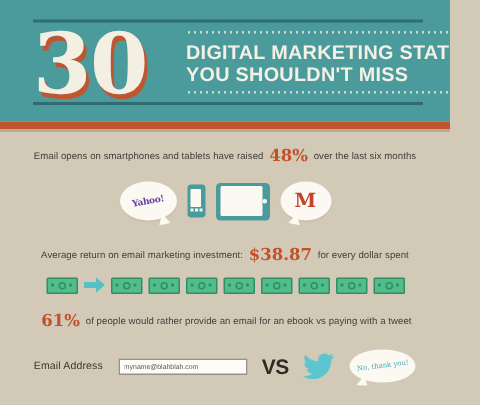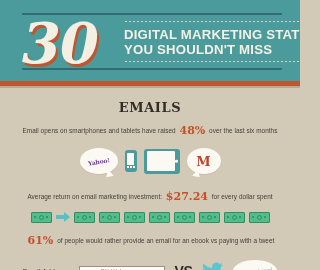--- a/index.html
+++ b/index.html
@@ -46,21 +46,20 @@
   .rule-top { top: 13px; }
   .rule-bottom { bottom: 11px; }
 
   .bignum-wrap {
     position: relative;
     width: 94px;
     flex: 0 0 94px;
     display: flex;
     align-items: center;
     justify-content: flex-start;
-    font-style: italic;
   }
   .bignum {
     position: relative;
     font-family: "DejaVu Serif", serif;
     font-weight: bold;
     font-size: 56px;
     line-height: 56px;
     letter-spacing: -1px;
     color: #f3efe3;
     text-shadow: 2px 3px 0 #c0562f;
@@ -418,21 +417,20 @@
         <div class="dots"></div>
       </div>
     </div>
   </div>
 
   <div class="stripe"></div>
   <div class="stripe-thin"></div>
 
   <div class="content">
 
-    <div class="section-title">EMAILS</div>
 
     <div class="stat-line">
       <span>Email opens on smartphones and tablets have raised</span>
       <span class="hl">48%</span>
       <span>over the last six months</span>
     </div>
 
     <div class="devices">
       <div class="bubble bubble-yahoo">
         <span class="yahoo-text">Yahoo!</span>
@@ -452,21 +450,21 @@
         <div class="tablet-btn"></div>
       </div>
 
       <div class="bubble bubble-gmail">
         <span class="gmail-m">M</span>
       </div>
     </div>
 
     <div class="stat-line">
       <span>Average return on email marketing investment:</span>
-      <span class="hl">$27.24</span>
+      <span class="hl">$38.87</span>
       <span>for every dollar spent</span>
     </div>
 
     <div class="money-row">
       <div class="bill">
         <span class="dot-l"></span>
           <span class="ring"></span>
           <span class="dot-r"></span>
       </div>
       <div class="arrow">

